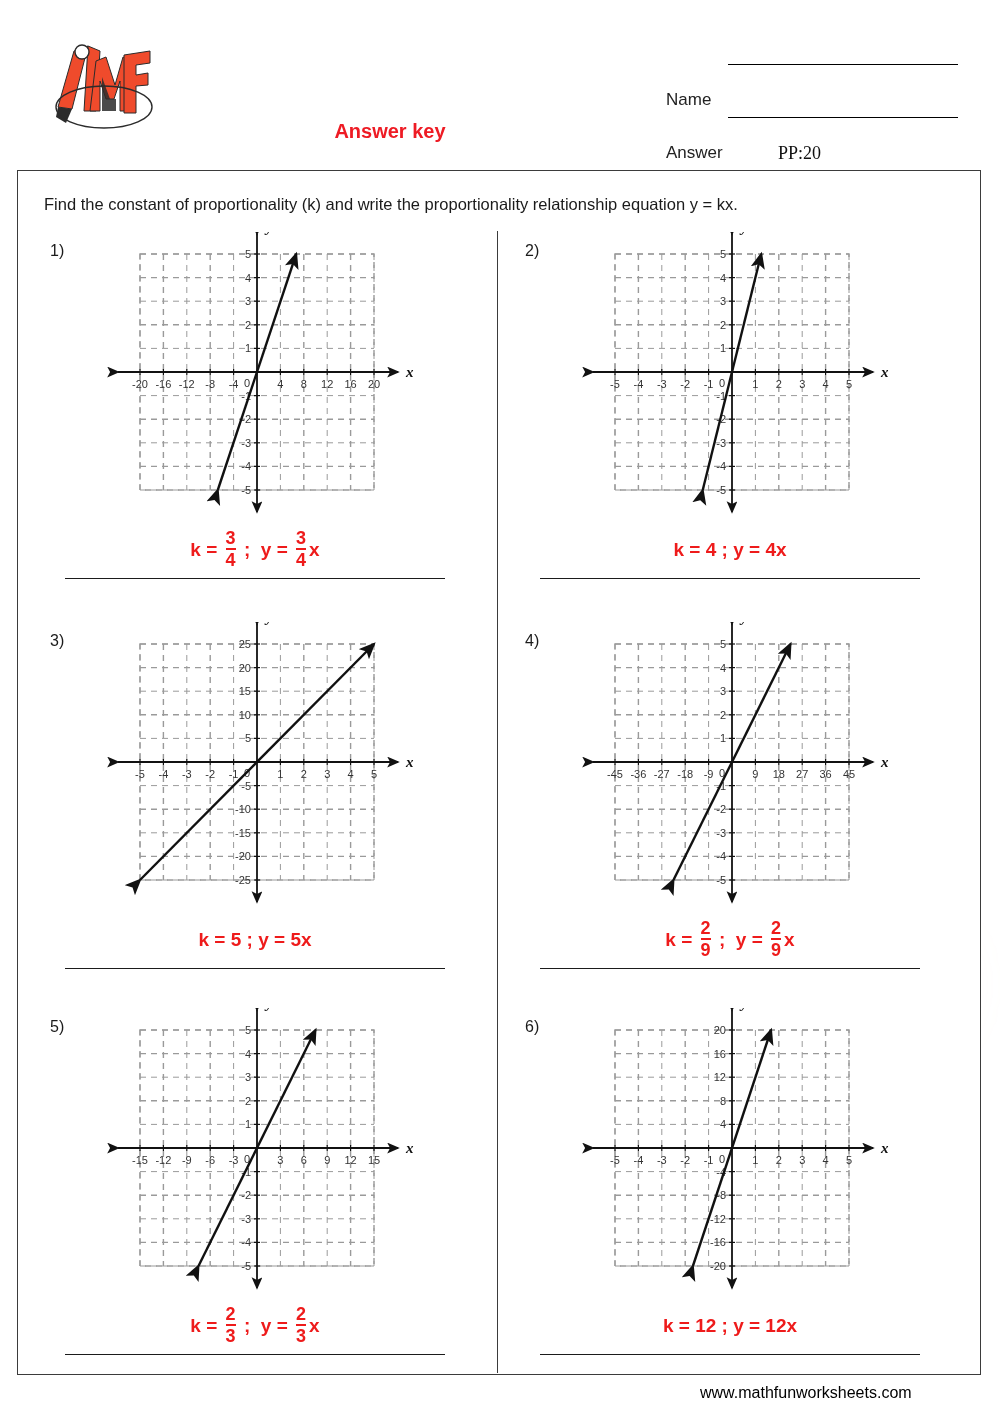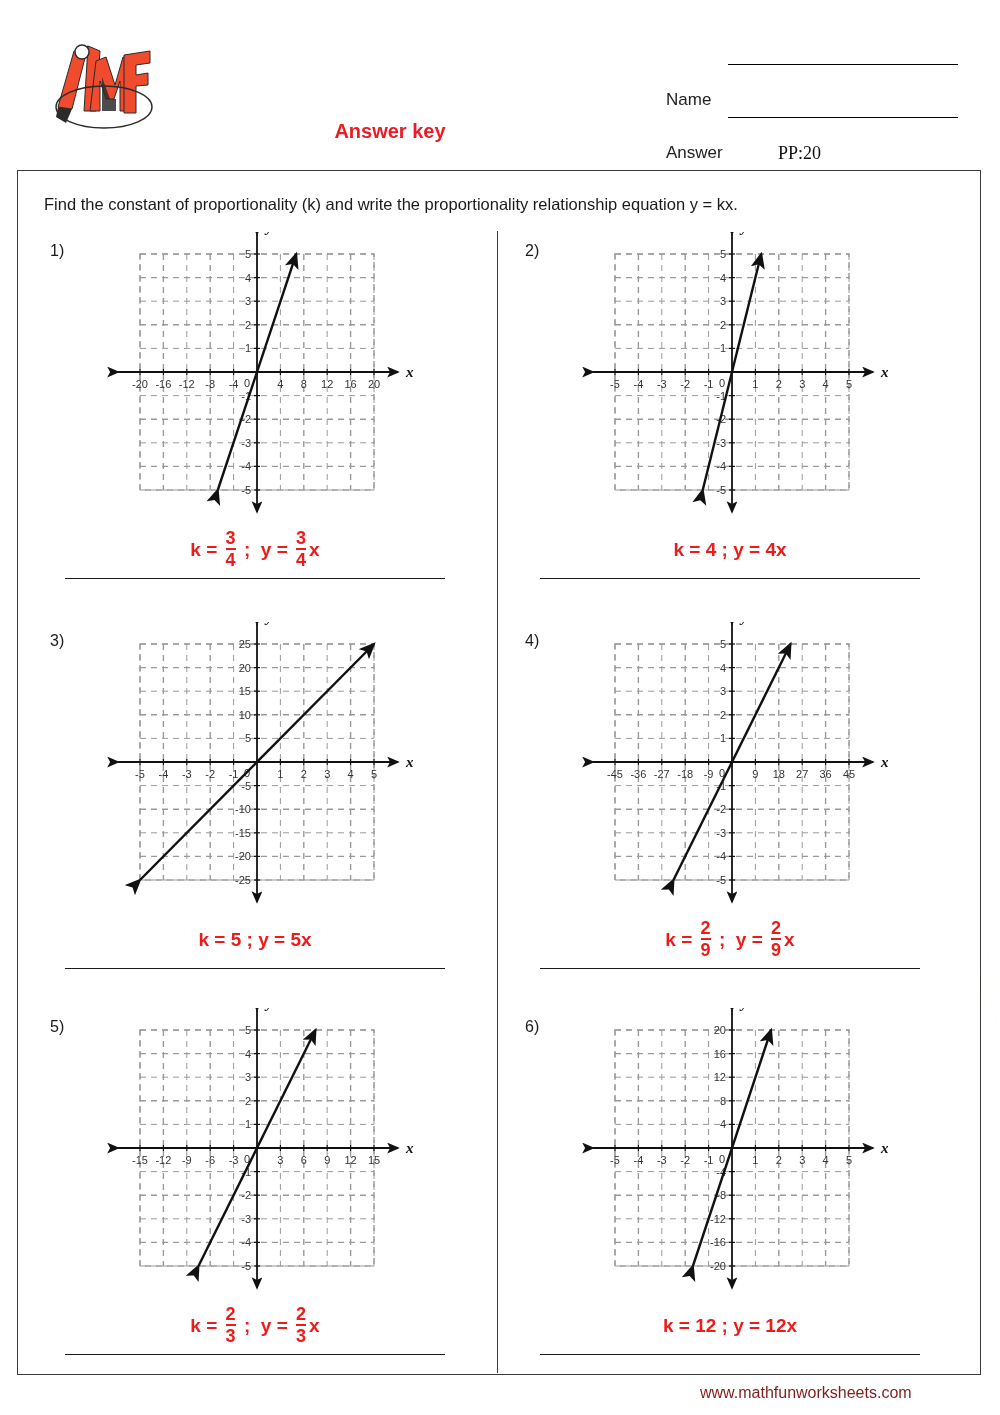--- a/index.html
+++ b/index.html
@@ -664,13 +664,13 @@
         <text x="149" y="26" font-size="11" fill="#333" text-anchor="end" font-family="Liberation Sans, sans-serif">20</text>
         <line x1="152" y1="22" x2="158" y2="22" stroke="#111" stroke-width="1.2"></line>
         <line x1="115.922" y1="258" x2="194.078" y2="22" stroke="#111" stroke-width="2.4" marker-start="url(#lnag6)" marker-end="url(#lnag6)"></line>
       </svg></div>
   <div class="answer">
     <span class="ansline">k = 12 ; y = 12x</span>
   </div>
   <div class="ansrule"></div>
 </div>
 
-<div style="position:absolute;left:700px;top:1384px;font-size:16px;color:#7f1d1d;">www.mathfunworksheets.com</div>
+<div style="position:absolute;left:700px;top:1384px;font-size:16px;color:#000000;">www.mathfunworksheets.com</div>
 
 </body></html>

